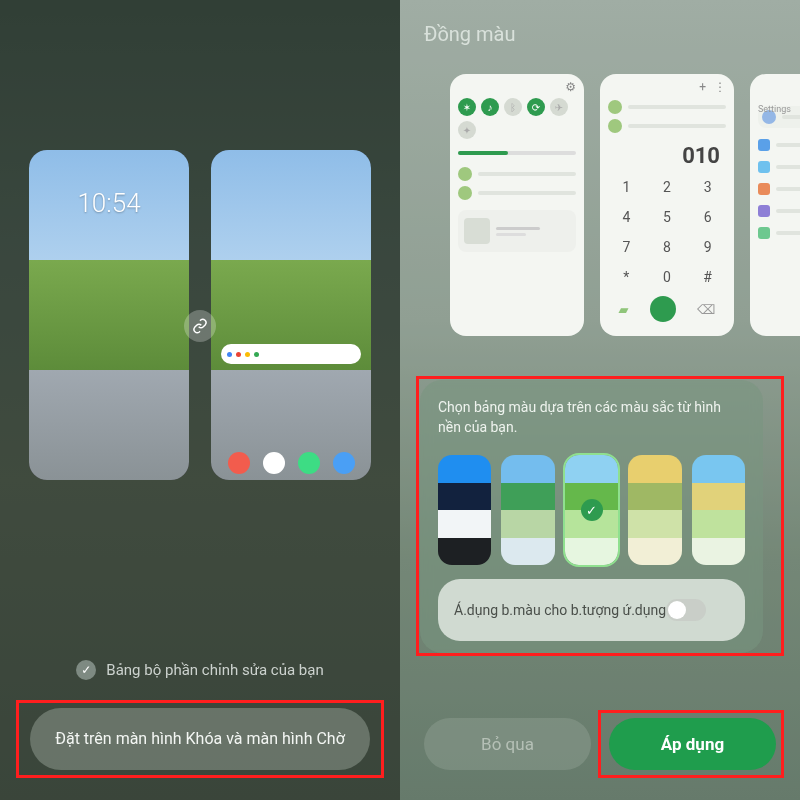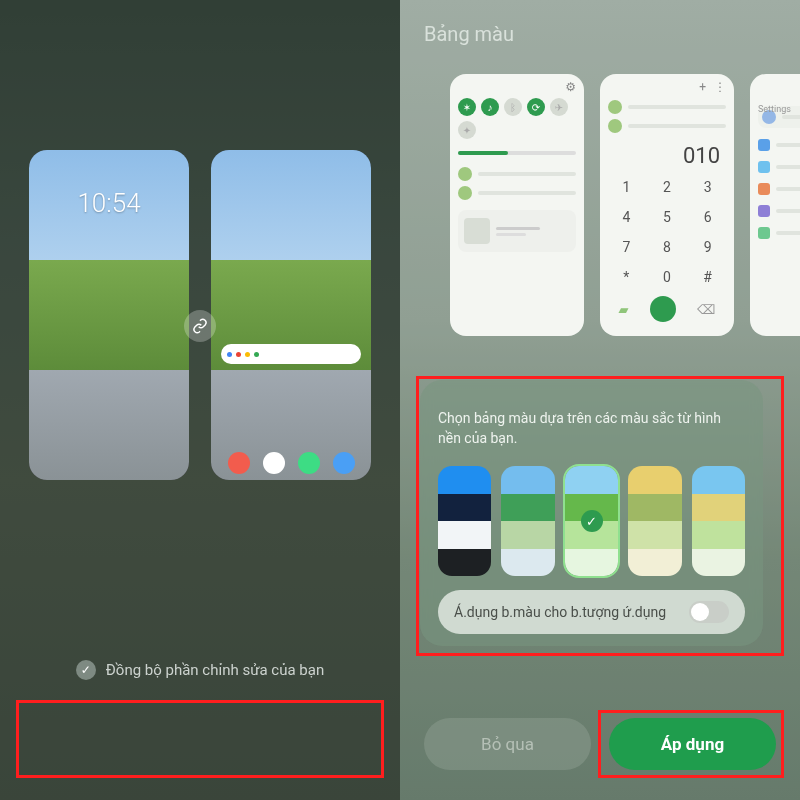--- a/index.html
+++ b/index.html
@@ -118,49 +118,49 @@
     display:flex; gap:5px; flex-wrap:wrap;
   }
   .qt{width:18px;height:18px;border-radius:9px;background:#2e9b4f;display:flex;align-items:center;justify-content:center;color:#fff;font-size:10px}
   .qt.off{background:#d5dad2;color:#aaa}
   .slider-bar{height:4px;background:#ddd;border-radius:2px;margin:12px 0;position:relative}
   .slider-bar::before{content:"";position:absolute;left:0;top:0;height:4px;width:42%;background:#2e9b4f;border-radius:2px}
   .list-row{display:flex;gap:6px;align-items:center;margin:5px 0}
   .list-av{width:14px;height:14px;border-radius:7px;background:#9fc87e}
   .list-line{flex:1;height:4px;background:#e0e4de;border-radius:2px}
   .media-card{margin-top:10px;height:42px;background:#eef0ec;border-radius:8px;padding:6px;display:flex;align-items:center;gap:6px}
-  .dial-display{text-align:right;font-size:22px;color:#444;margin:10px 6px 6px;font-weight:400}
+  .dial-display{text-align:right;font-size:22px;color:#444;margin:10px 6px 6px;font-weight:700}
   .dialpad{display:grid;grid-template-columns:repeat(3,1fr);gap:4px;margin-top:4px}
   .dk{height:26px;display:flex;align-items:center;justify-content:center;font-size:14px;color:#555}
   .dial-actions{display:flex;justify-content:space-around;margin-top:6px;align-items:center}
   .dial-call{width:26px;height:26px;border-radius:13px;background:#2e9b4f}
   .top-icons{position:absolute;top:6px;right:8px;display:flex;gap:8px;color:#888;font-size:12px}
   .mini3 .strip{height:18px;display:flex;align-items:center;gap:6px;margin:4px 0}
   .mini3 .dot{width:12px;height:12px;border-radius:3px}
   
   .hl-sheet{
     position:absolute; left:16px; right:16px; top:376px; height:280px;
     border:3px solid #ff1e1e; pointer-events:none; z-index:10;
   }
   .sheet{
     position:absolute; left:20px; right:37px; top:380px;
     background:rgba(120,150,128,.55);
     backdrop-filter:blur(6px);
-    border-radius:22px; padding:29px 18px 12px;
+    border-radius:22px; padding:18px 18px 12px;
   }
   .sheet-text{color:#eef3ee;font-size:14px;line-height:1.4;margin-bottom:18px}
   .palettes{display:flex;justify-content:space-between;gap:10px;margin-bottom:14px}
   .pal{width:54px;height:110px;border-radius:14px;overflow:hidden;display:flex;flex-direction:column;position:relative}
   .pal.sel{outline:2px solid #8fe08f;outline-offset:0}
   .pal .c{flex:1}
   .pal .chk{position:absolute;top:50%;left:50%;transform:translate(-50%,-50%);width:22px;height:22px;border-radius:11px;background:#2e9b4f;color:#fff;display:flex;align-items:center;justify-content:center;font-size:13px}
   .toggle-row{
     background:rgba(235,240,235,.78);
-    border-radius:22px; height:44px;
-    display:flex;align-items:center;justify-content:space-between;
+    border-radius:22px; height:62px;
+    display:flex;align-items:center;justify-content:flex-start;
     padding:0 16px; color:#4a4f4a; font-size:14px;
   }
   .switch{width:40px;height:22px;border-radius:11px;background:#c9cec8;position:relative}
   .switch::after{content:"";position:absolute;width:18px;height:18px;border-radius:9px;background:#fff;top:2px;left:2px}
   .btn-row{
     position:absolute; bottom:30px; left:24px; right:24px;
     display:flex; gap:18px;
   }
   .btn{flex:1;height:52px;border-radius:26px;display:flex;align-items:center;justify-content:center;font-size:17px}
   .btn-skip{background:rgba(150,165,152,.4);color:#b5c0b6}
@@ -207,29 +207,32 @@
 
   <div class="link-chain">
     <svg width="16" height="16" viewBox="0 0 24 24" fill="none" stroke="currentColor" stroke-width="2.2">
         <path d="M10 13a5 5 0 0 0 7 0l3-3a5 5 0 0 0-7-7l-1 1"></path>
         <path d="M14 11a5 5 0 0 0-7 0l-3 3a5 5 0 0 0 7 7l1-1"></path>
       </svg>
   </div>
 
   <div class="sync-row">
     <span class="sync-check">✓</span>
-    <span>Đồng bộ phần chỉnh sửa của bạn</span>
-  </div>
-
+    <span>Bảng bộ phần chỉnh sửa của bạn</span>
+  </div>
+
+  <div class="set-btn">
+    <span>Đặt trên màn hình Khóa và màn hình Chờ</span>
+  </div>
   <div class="hl-left"></div>
 </div>
 
 <div class="screen right">
   <div class="right-dim"></div>
-  <div class="right-title">Bảng màu</div>
+  <div class="right-title">Đồng màu</div>
 
   <div class="mini-row">
 
     <div class="mini">
       <div class="top-icons">
           <span>⚙</span>
         </div>
       <div class="qtoggles">
         <span class="qt">✶</span>
         <span class="qt">♪</span>

